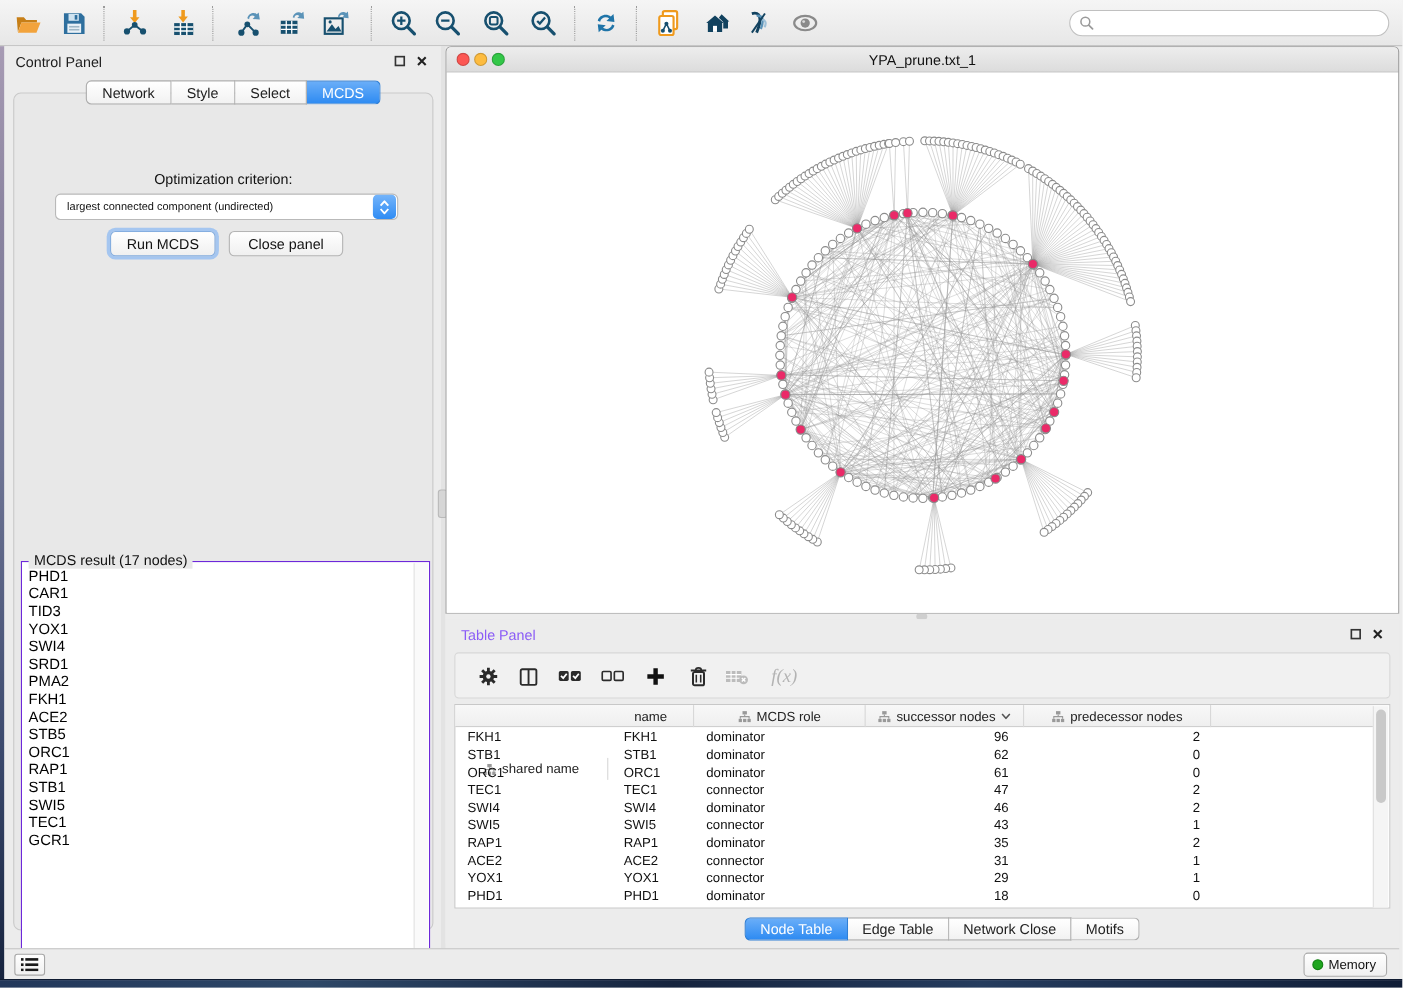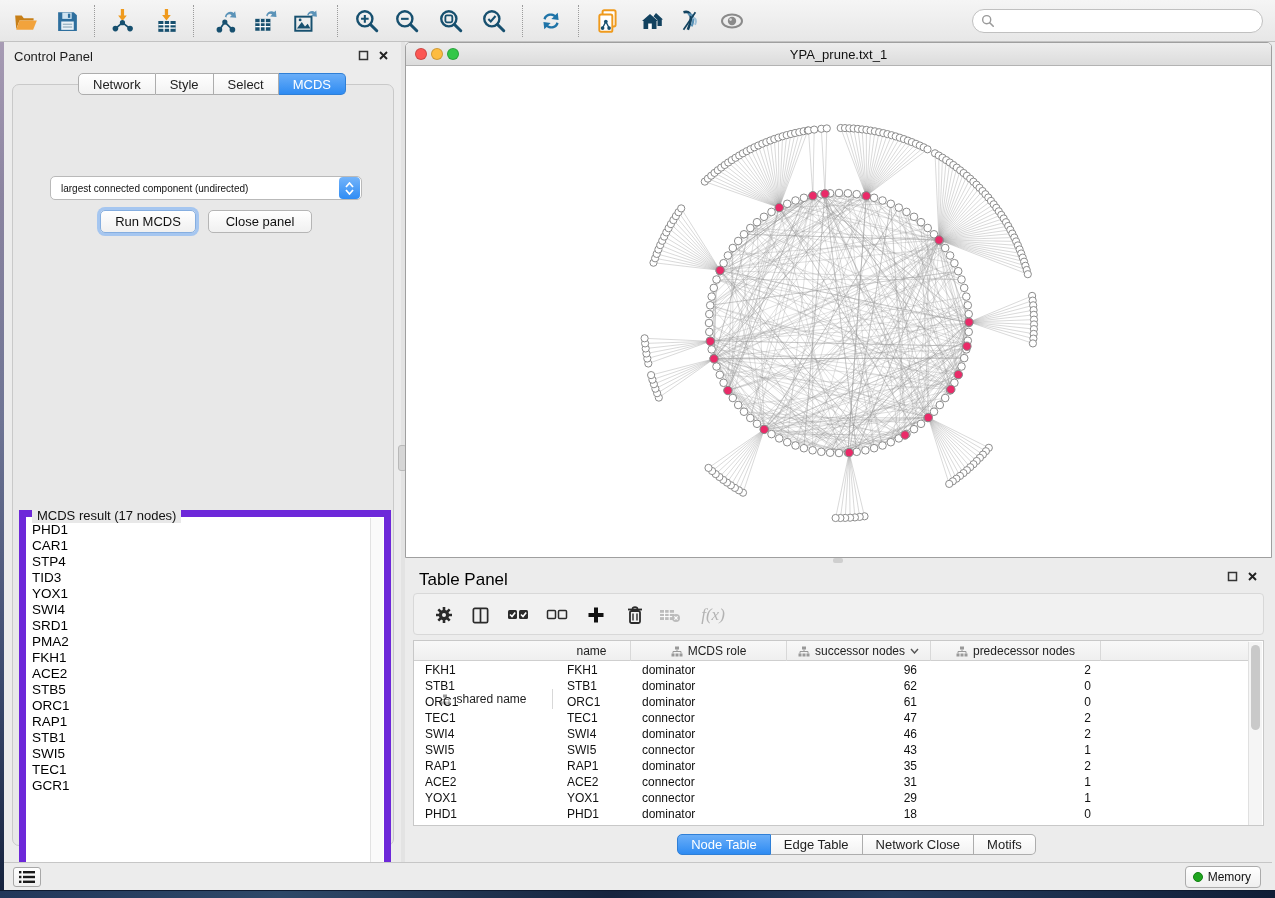--- a/index.html
+++ b/index.html
@@ -42,21 +42,21 @@
   .dropdown { position:absolute; left:37px; top:91px; width:312px; height:24px; background:#fff;
     border:1px solid #B9B9B9; border-radius:5px; display:flex; align-items:center; }
   .dropdown-text { flex:1; font-size:10px; color:#111; padding-left:10px; white-space:nowrap; overflow:hidden; }
   .dropdown-stepper { width:21px; height:22px; border-radius:4px; margin-right:1px;
     background:linear-gradient(#74B4FA,#2F8CF4); display:flex; flex-direction:column; align-items:center; justify-content:center; gap:1px; }
   .btn { position:absolute; height:23px; background:linear-gradient(#FFFFFF,#F0F0F0); border:1px solid #B5B5B5;
     border-radius:5px; font-size:13px; color:#111; display:flex; align-items:center; justify-content:center; }
   .btn-run { left:87px; top:125px; width:96px; box-shadow:0 0 0 3px rgba(110,170,245,.55); border-color:#85AEE0; }
   .btn-closepanel { left:195px; top:125px; width:104px; }
 
-  .groupbox { position:absolute; left:6px; top:425px; width:372px; height:371px; border:7px solid #6d28d9; background:#fff; }
+  .groupbox { position:absolute; left:6px; top:425px; width:372px; height:371px; border:1px solid #6d28d9; background:#fff; }
   .groupbox-legend { position:absolute; left:6px; top:-9px; background:#E8E8E8; padding:0 5px; font-size:13px; color:#111; }
   .mcds-list { position:absolute; left:1px; top:3px; width:356px; height:365px; overflow:hidden; padding:2px 0 0 5px; }
   .mcds-item { font-size:13.5px; line-height:16px; color:#000; }
   .mcds-scrolltrack { position:absolute; right:1px; top:1px; width:13px; height:367px; background:#FAFAFA; border-left:1px solid #E2E2E2; }
 
   
   .v-splitter { position:absolute; left:401px; top:42px; width:4px; height:820px; background:#E3E3E3; }
   .v-handle { position:absolute; left:-3px; top:403px; width:9px; height:26px; background:#D6D6D6; border:1px solid #B9B9B9; border-radius:3px; }
 
   
@@ -68,21 +68,21 @@
   .t-red { left:9px; background:#FC5753; } .t-yellow { left:25px; background:#FDBC40; } .t-green { left:41px; background:#33C748; }
   .net-title { position:absolute; left:0; width:100%; top:4px; text-align:center; font-size:13px; color:#111; }
   .net-canvas { position:absolute; left:0; top:23px; width:867px; height:493px; background:#fff; }
 
   
   .h-splitter { position:absolute; left:405px; top:558px; width:867px; height:5px; background:#ECECEC; }
   .h-handle { position:absolute; left:428px; top:0; width:10px; height:5px; background:#CFCFCF; border-radius:2px; }
 
   
   .table-panel { position:absolute; left:405px; top:563px; width:867px; height:295px; background:#ECECEC; }
-  .tp-title { position:absolute; left:14px; top:7px; font-size:17px; color:#000000; }
+  .tp-title { position:absolute; left:14px; top:7px; font-size:13px; color:#8b5cf6; }
   .tp-float { right:34px; } .tp-close { right:14px; }
   .tp-toolbar { position:absolute; left:8px; top:30px; width:851px; height:42px; background:#F1F1F1;
     border:1px solid #D8D8D8; border-radius:4px; }
   .ttbtn { position:absolute; top:8px; width:26px; height:26px; display:flex; align-items:center; justify-content:center; }
   .fx { font-family:"Liberation Serif", serif; font-style:italic; font-size:17px; color:#B3B3B3; }
 
   .ntable { position:absolute; left:8px; top:77px; width:851px; height:186px; background:#fff; border:1px solid #C8C8C8; }
   .thead { position:absolute; left:0; top:0; width:835px; height:20px; background:linear-gradient(#F8F8F8,#EFEFEF);
     border-bottom:1px solid #CFCFCF; display:flex; }
   .thcell { height:20px; display:flex; align-items:center; justify-content:center; gap:5px;
@@ -281,20 +281,21 @@
     </div>
 
     <div class="cp-tabs">
       <div class="cp-tab">Network</div>
       <div class="cp-tab">Style</div>
       <div class="cp-tab">Select</div>
       <div class="cp-tab active">MCDS</div>
     </div>
 
     <div class="cp-content">
+      <div class="opt-label">Optimization criterion:</div>
 
       <div class="dropdown">
         <span class="dropdown-text">largest connected component (undirected)</span>
         <span class="dropdown-stepper">
           <svg width="9" height="6" viewBox="0 0 9 6">
               <path d="M1 5 L4.5 1 L8 5" fill="none" stroke="#fff" stroke-width="1.7"></path>
             </svg>
           <svg width="9" height="6" viewBox="0 0 9 6">
               <path d="M1 1 L4.5 5 L8 1" fill="none" stroke="#fff" stroke-width="1.7"></path>
             </svg>
@@ -302,21 +303,20 @@
       </div>
 
       <div class="btn btn-run">Run MCDS</div>
       <div class="btn btn-closepanel">Close panel</div>
 
       <div class="groupbox">
         <div class="groupbox-legend">MCDS result (17 nodes)</div>
         <div class="mcds-list">
             <div class="mcds-item">PHD1</div>
             <div class="mcds-item">CAR1</div>
-            <div class="mcds-item">STP4</div>
             <div class="mcds-item">TID3</div>
             <div class="mcds-item">YOX1</div>
             <div class="mcds-item">SWI4</div>
             <div class="mcds-item">SRD1</div>
             <div class="mcds-item">PMA2</div>
             <div class="mcds-item">FKH1</div>
             <div class="mcds-item">ACE2</div>
             <div class="mcds-item">STB5</div>
             <div class="mcds-item">ORC1</div>
             <div class="mcds-item">RAP1</div>

